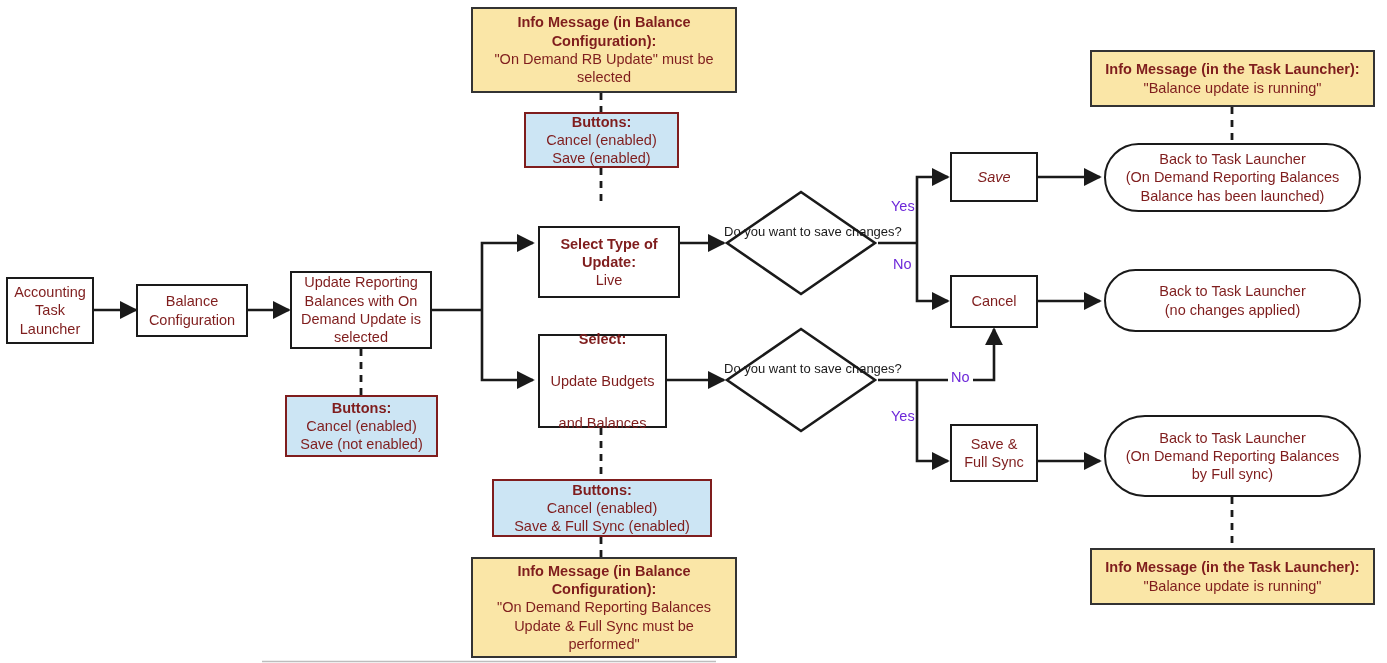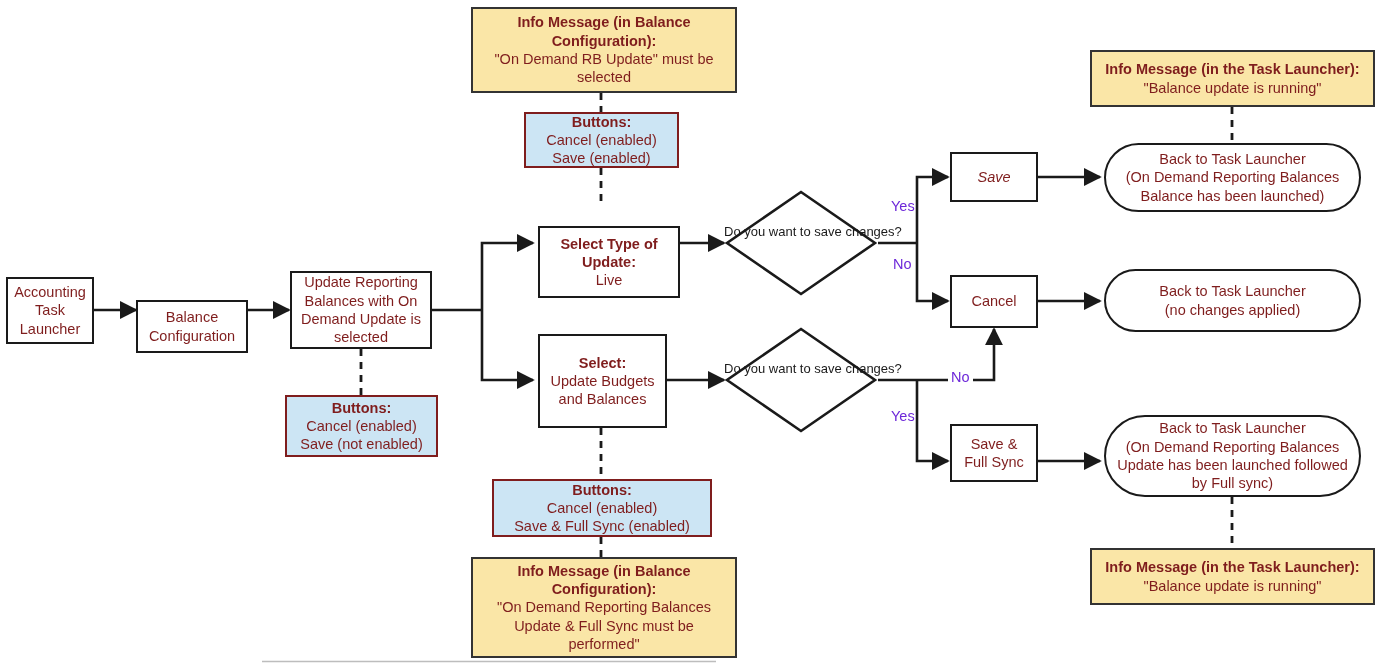--- a/index.html
+++ b/index.html
@@ -122,21 +122,21 @@
 
   <line x1="262" y1="661.5" x2="716" y2="661.5" stroke="#bdbdbd" stroke-width="1.6"></line>
 </svg>
 
 <div class="node plain" style="left:6px; top:277px; width:88px; height:67px;">
   <span class="ln">Accounting</span>
   <span class="ln">Task</span>
   <span class="ln">Launcher</span>
 </div>
 
-<div class="node plain" style="left:136px; top:300px; width:112px; height:53px;">
+<div class="node plain" style="left:136px; top:284px; width:112px; height:53px;">
   <span class="ln">Balance</span>
   <span class="ln">Configuration</span>
 </div>
 
 <div class="node plain" style="left:290px; top:271px; width:142px; height:78px;">
   <span class="ln">Update Reporting</span>
   <span class="ln">Balances with On</span>
   <span class="ln">Demand Update is</span>
   <span class="ln">selected</span>
 </div>
@@ -159,21 +159,21 @@
   <span class="ln">Cancel (enabled)</span>
   <span class="ln">Save (enabled)</span>
 </div>
 
 <div class="node plain" style="left:538px; top:207px; width:142px; height:72px;margin-top:19px;">
   <span class="ln bold">Select Type of</span>
   <span class="ln bold">Update:</span>
   <span class="ln">Live</span>
 </div>
 
-<div class="node plain" style="left:538px; top:334px; width:129px; height:94px;">
+<div class="node plain" style="left:538px; top:334px; width:129px; height:94px;gap:24px;">
   <span class="ln bold">Select:</span>
   <span class="ln">Update Budgets</span>
   <span class="ln">and Balances</span>
 </div>
 
 <div class="node buttons" style="left:492px; top:479px; width:220px; height:58px;">
   <span class="ln bold">Buttons:</span>
   <span class="ln">Cancel (enabled)</span>
   <span class="ln">Save &amp; Full Sync (enabled)</span>
 </div>
@@ -231,21 +231,20 @@
 </div>
 
 <div class="node terminator" style="left:1104px; top:269px; width:257px; height:63px;">
   <span class="ln">Back to Task Launcher</span>
   <span class="ln">(no changes applied)</span>
 </div>
 
 <div class="node terminator" style="left:1104px; top:415px; width:257px; height:82px;">
   <span class="ln">Back to Task Launcher</span>
   <span class="ln">(On Demand Reporting Balances</span>
-  <span class="ln">Update has been launched followed</span>
   <span class="ln">by Full sync)</span>
 </div>
 
 <div class="node info" style="left:1090px; top:50px; width:285px; height:57px;">
   <span class="ln bold">Info Message (in the Task Launcher):</span>
   <span class="ln">"Balance update is running"</span>
 </div>
 
 <div class="node info" style="left:1090px; top:548px; width:285px; height:57px;">
   <span class="ln bold">Info Message (in the Task Launcher):</span>

